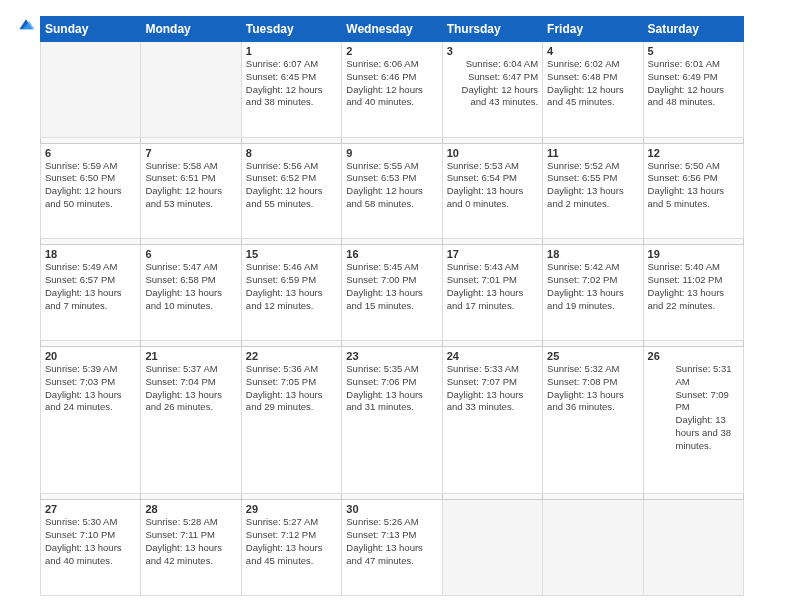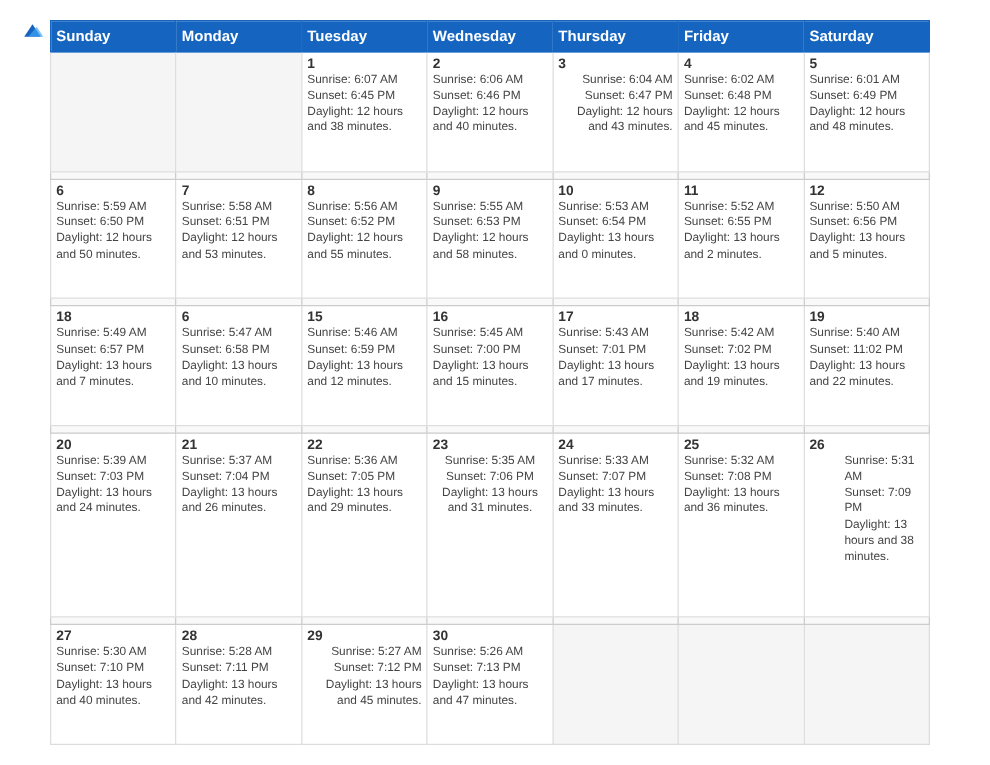--- a/index.html
+++ b/index.html
@@ -297,21 +297,21 @@
 Daylight: 13 hours and 26 minutes.</div>
           </td>
           <td>
             <div class="day-num">22</div>
             <div class="day-info" style="white-space: pre-line;">Sunrise: 5:36 AM
 Sunset: 7:05 PM
 Daylight: 13 hours and 29 minutes.</div>
           </td>
           <td>
             <div class="day-num">23</div>
-            <div class="day-info" style="white-space: pre-line; text-align: center;">Sunrise: 5:35 AM
+            <div class="day-info" style="white-space: pre-line;">Sunrise: 5:35 AM
 Sunset: 7:06 PM
 Daylight: 13 hours and 31 minutes.</div>
           </td>
           <td>
             <div class="day-num">24</div>
             <div class="day-info" style="white-space: pre-line;">Sunrise: 5:33 AM
 Sunset: 7:07 PM
 Daylight: 13 hours and 33 minutes.</div>
           </td>
           <td>
@@ -344,21 +344,21 @@
 Daylight: 13 hours and 40 minutes.</div>
           </td>
           <td>
             <div class="day-num">28</div>
             <div class="day-info" style="white-space: pre-line;">Sunrise: 5:28 AM
 Sunset: 7:11 PM
 Daylight: 13 hours and 42 minutes.</div>
           </td>
           <td>
             <div class="day-num">29</div>
-            <div class="day-info" style="white-space: pre-line; text-align: right;">Sunrise: 5:27 AM
+            <div class="day-info" style="white-space: pre-line;">Sunrise: 5:27 AM
 Sunset: 7:12 PM
 Daylight: 13 hours and 45 minutes.</div>
           </td>
           <td>
             <div class="day-num">30</div>
             <div class="day-info" style="white-space: pre-line;">Sunrise: 5:26 AM
 Sunset: 7:13 PM
 Daylight: 13 hours and 47 minutes.</div>
           </td>
           <td class="empty"></td>

